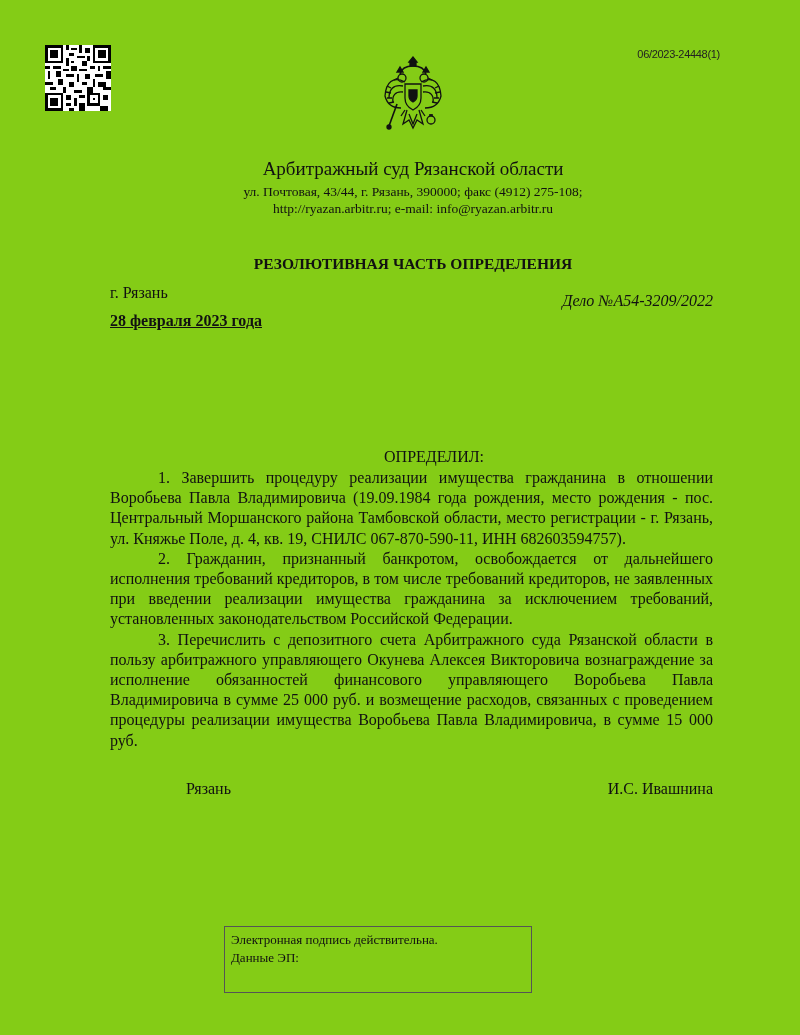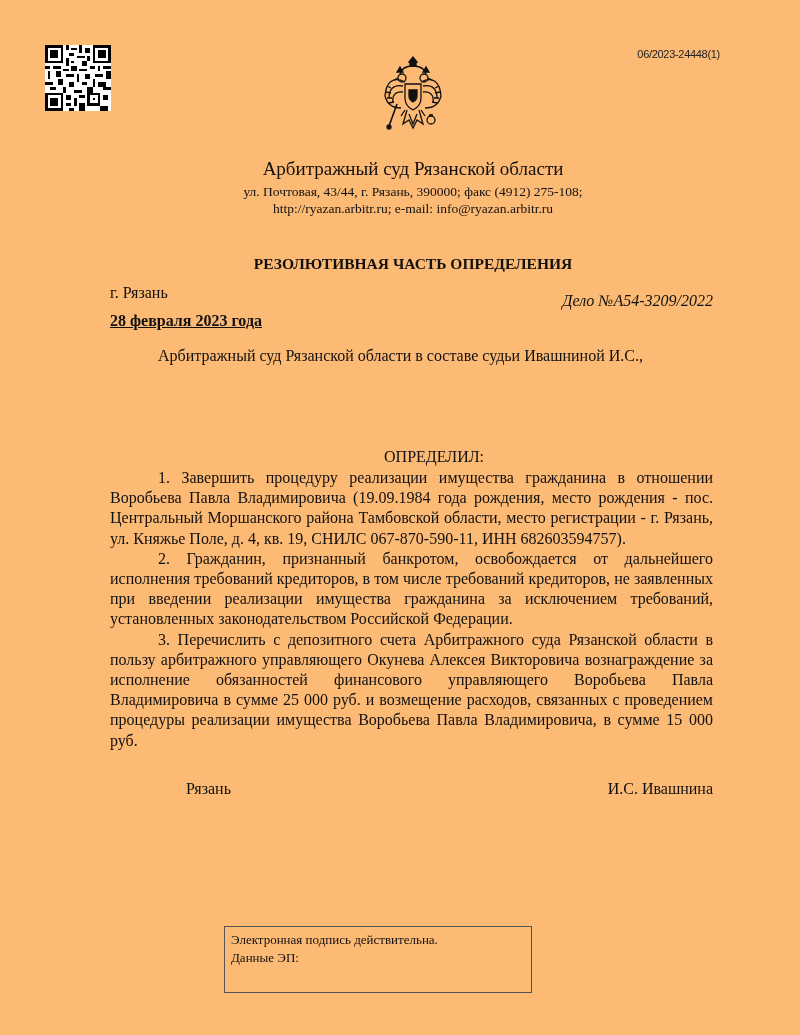--- a/index.html
+++ b/index.html
@@ -12,21 +12,21 @@
       height: 1035px;
       position: relative;
       overflow: hidden;
       font-family: "Liberation Serif", "DejaVu Serif", serif;
       color: #111;
     }
     .page {
       position: absolute;
       left: 0; top: 0;
       width: 800px; height: 1035px;
-      background: #fdba74;
+      background: #84cc16;
     }
     .qr {
       position: absolute;
       left: 45px; top: 45px;
       width: 66px; height: 66px;
     }
     .doc-id {
       position: absolute;
       left: 580px; top: 48px;
       width: 140px;
@@ -250,21 +250,20 @@
     <div>http://ryazan.arbitr.ru; e-mail: info@ryazan.arbitr.ru</div>
   </div>
 
   <div class="doc-title">РЕЗОЛЮТИВНАЯ ЧАСТЬ ОПРЕДЕЛЕНИЯ</div>
 
   <div class="city">г. Рязань</div>
   <div class="case-no">Дело №А54-3209/2022</div>
   <div class="date">28 февраля 2023 года</div>
 
   <div class="body-text intro">
-    <p>Арбитражный суд Рязанской области в составе судьи Ивашниной И.С.,</p>
   </div>
 
   <div class="resolved">ОПРЕДЕЛИЛ:</div>
 
   <div class="body-text items">
     <p>1. Завершить процедуру реализации имущества гражданина в отношении Воробьева Павла Владимировича (19.09.1984 года рождения, место рождения - пос. Центральный Моршанского района Тамбовской области, место регистрации - г. Рязань, ул. Княжье Поле, д. 4, кв. 19, СНИЛС 067-870-590-11, ИНН 682603594757).</p>
     <p>2. Гражданин, признанный банкротом, освобождается от дальнейшего исполнения требований кредиторов, в том числе требований кредиторов, не заявленных при введении реализации имущества гражданина за исключением требований, установленных законодательством Российской Федерации.</p>
     <p>3. Перечислить с депозитного счета Арбитражного суда Рязанской области в пользу арбитражного управляющего Окунева Алексея Викторовича вознаграждение за исполнение обязанностей финансового управляющего Воробьева Павла Владимировича в сумме 25 000 руб. и возмещение расходов, связанных с проведением процедуры реализации имущества Воробьева Павла Владимировича, в сумме 15 000 руб.</p>
   </div>
 

